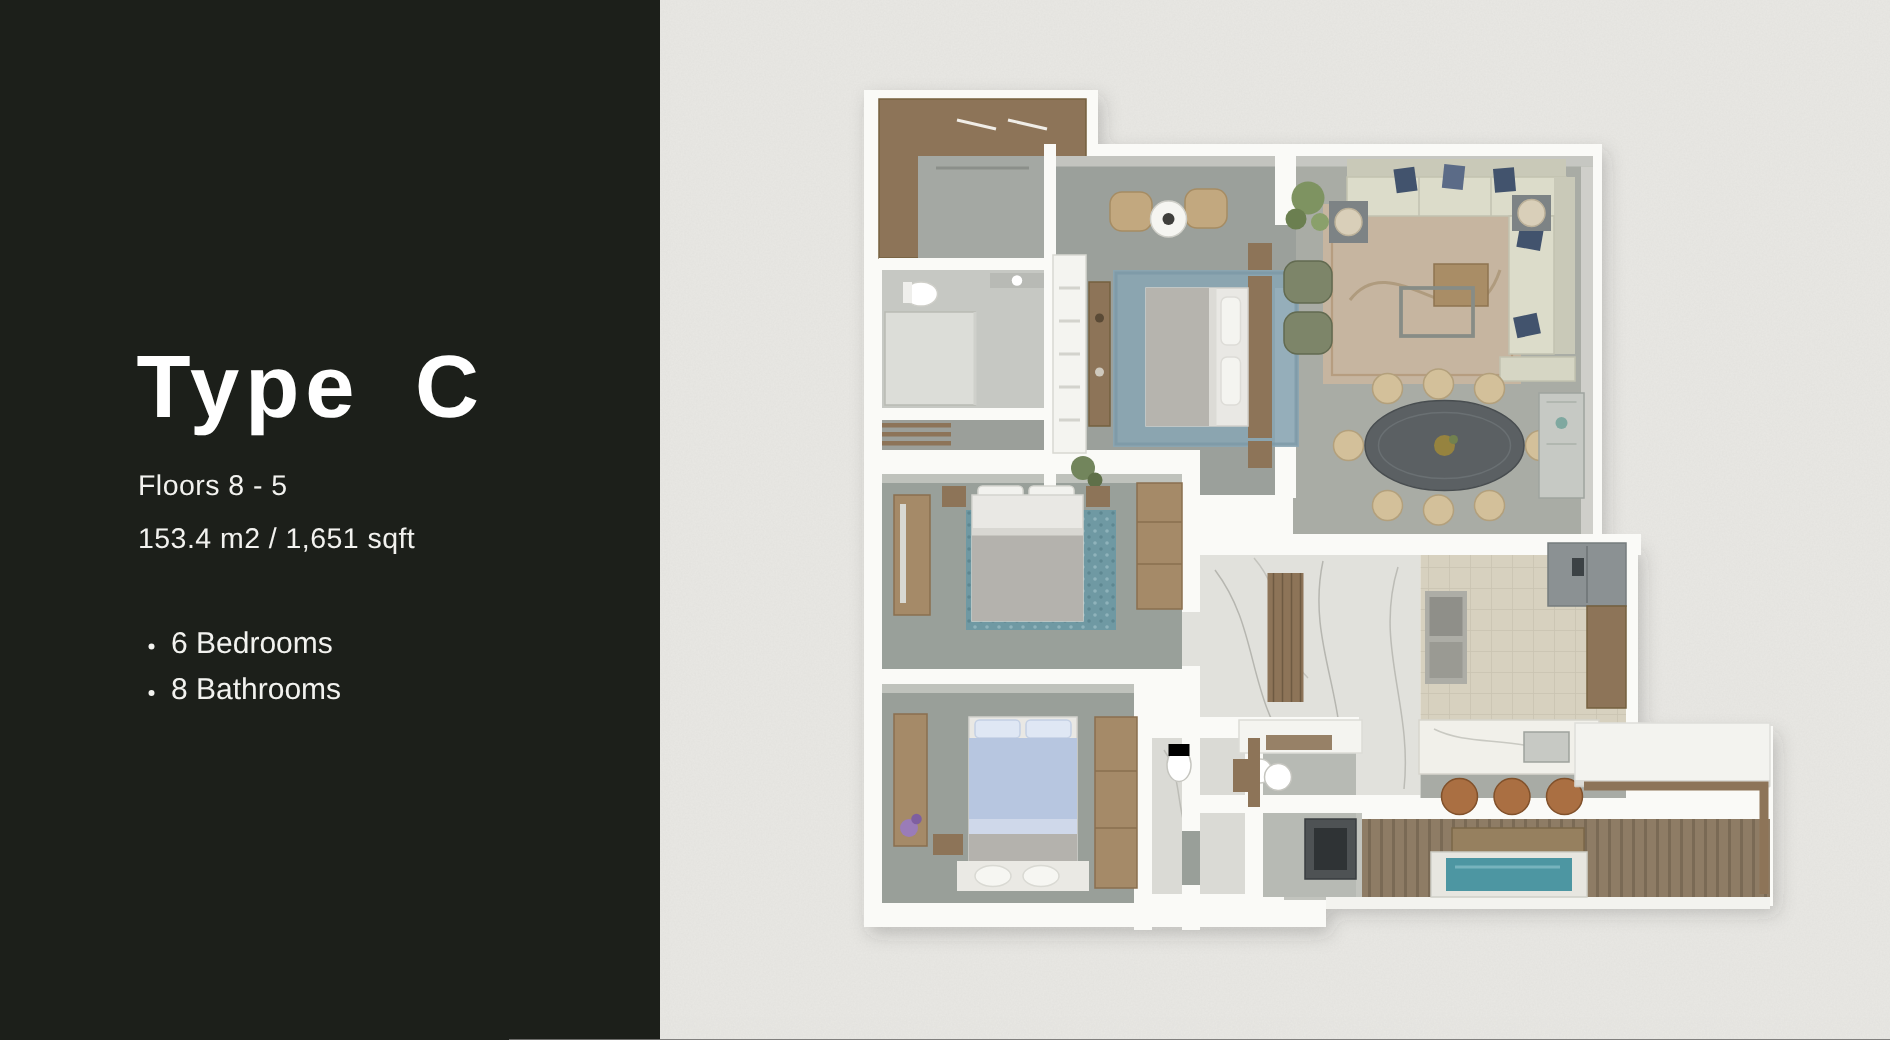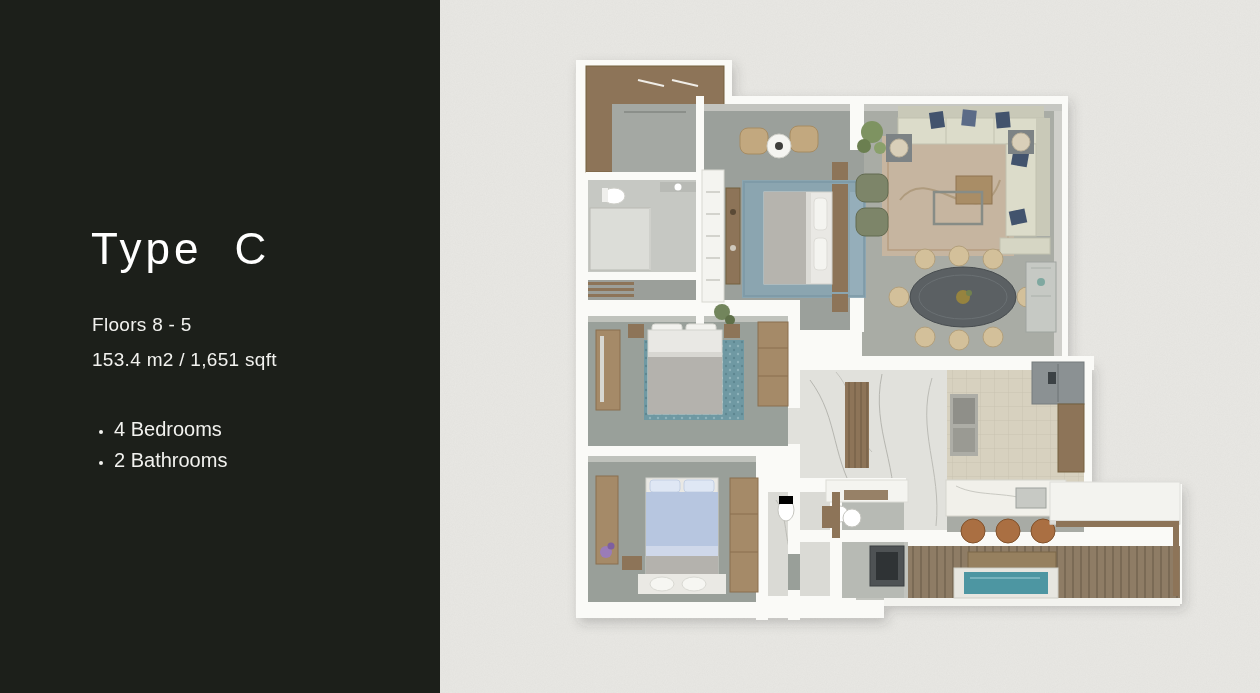--- a/index.html
+++ b/index.html
@@ -8,21 +8,21 @@
     font-family:"Liberation Sans",sans-serif;
     background:#e9e8e4;
   }
   
   .left-panel{
     position:absolute;left:0;top:0;width:440px;height:693px;
     background:#1c1f1a;color:#f5f5f2;
   }
   .plan-title{
     position:absolute;left:91px;top:224px;margin:0;
-    font-size:44px;font-weight:400;letter-spacing:4px;word-spacing:16px;
+    font-size:59px;font-weight:700;letter-spacing:4px;word-spacing:16px;
     color:#ffffff;
   }
   .floors-line{
     position:absolute;left:92px;top:314px;
     font-size:19px;font-weight:400;letter-spacing:.3px;color:#f2f2ef;
   }
   .area-line{
     position:absolute;left:92px;top:349px;
     font-size:19px;font-weight:400;letter-spacing:.3px;color:#f2f2ef;
   }
@@ -39,22 +39,22 @@
 </head>
 <body>
 
 <div class="slide">
 
   <div class="left-panel">
     <h1 class="plan-title">Type C</h1>
     <div class="floors-line">Floors 8 - 5</div>
     <div class="area-line">153.4 m2 / 1,651 sqft</div>
     <ul class="feature-list">
-      <li>4 Bedrooms</li>
-      <li>2 Bathrooms</li>
+      <li>6 Bedrooms</li>
+      <li>8 Bathrooms</li>
     </ul>
   </div>
 
   <div class="canvas">
 
     <svg width="820" height="693" aria-hidden="true">
       <filter id="paperNoise">
         <feTurbulence type="fractalNoise" baseFrequency="0.9" numOctaves="2" stitchTiles="stitch"></feTurbulence>
         <feColorMatrix type="matrix" values="0 0 0 0 0.52  0 0 0 0 0.52  0 0 0 0 0.50  0 0 0 0.9 0"></feColorMatrix>
         <feComposite operator="in" in2="SourceGraphic"></feComposite>

